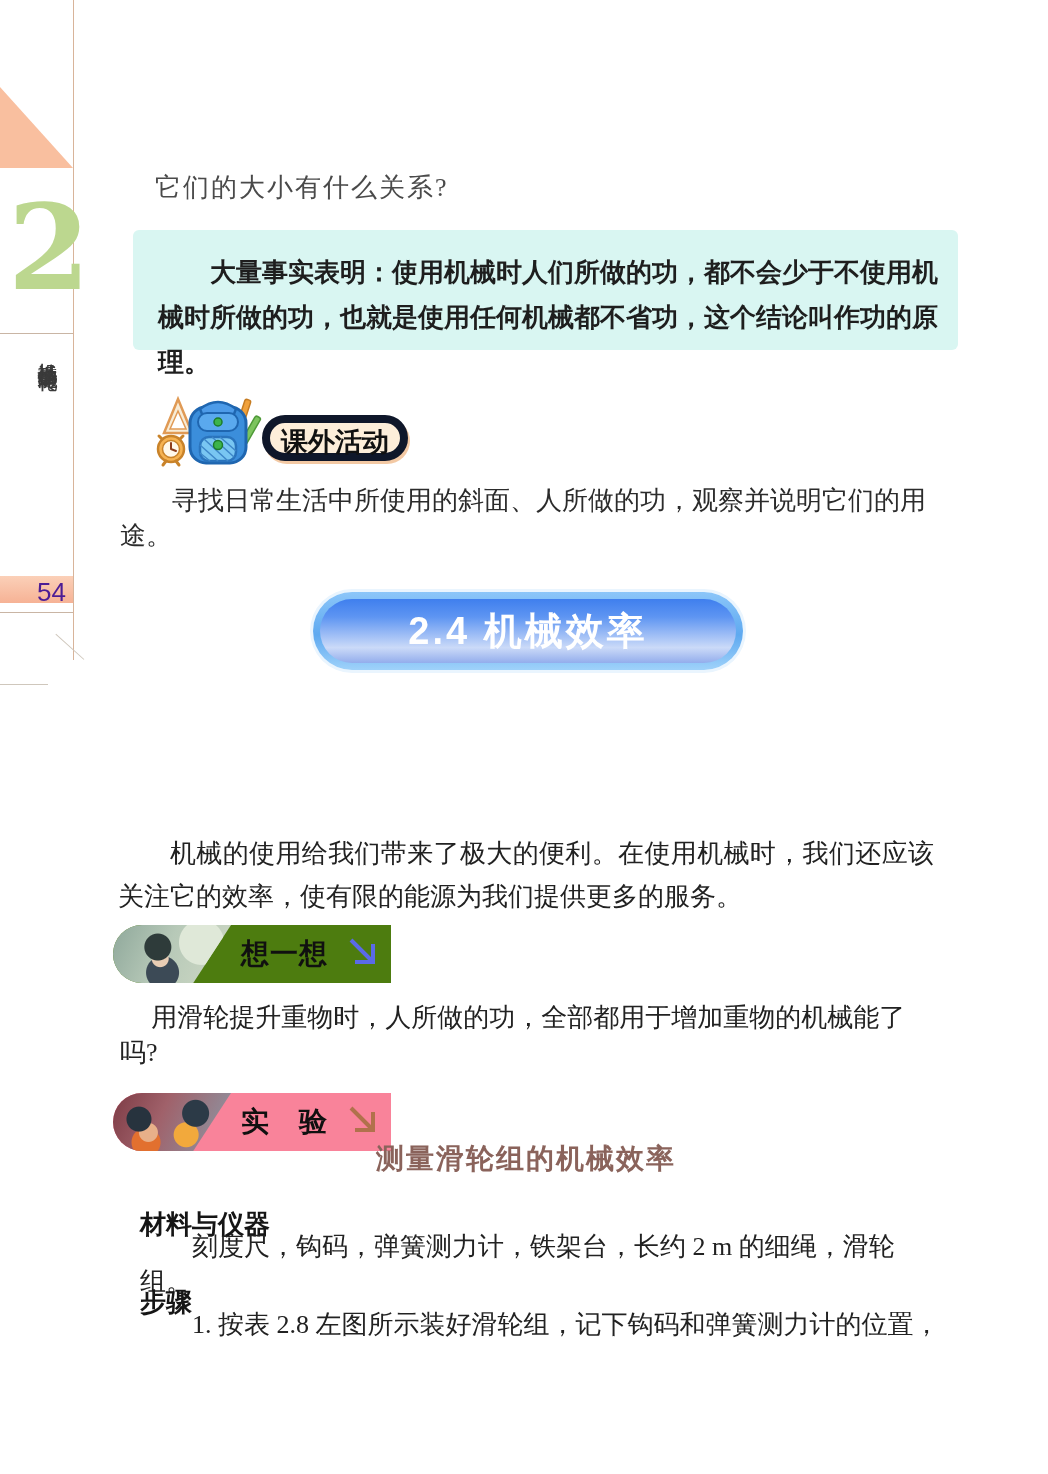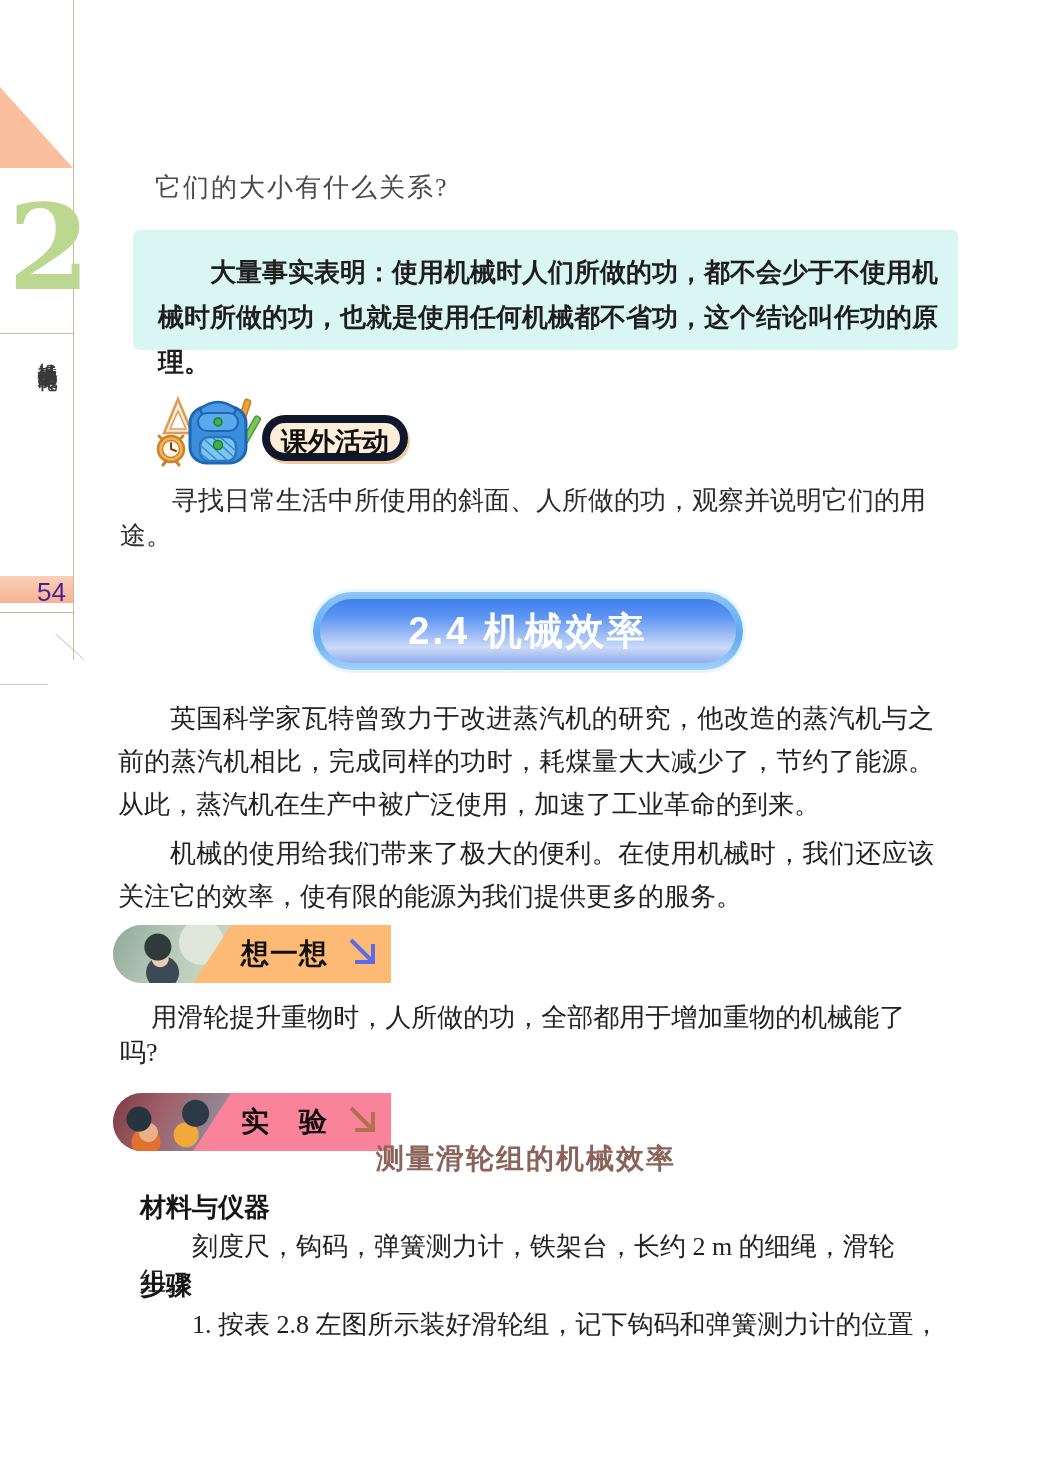--- a/index.html
+++ b/index.html
@@ -81,21 +81,21 @@
   .para1 { top:697px; }
   .para2 { top:832px; }
   
   .banner { position:absolute; left:113px; width:278px; height:58px; border-radius:29px 0 0 29px; overflow:hidden; }
   .banner .label {
     position:absolute; left:128px; top:0; height:100%; width:110px;
     font-family:"Liberation Sans", sans-serif; font-weight:bold; font-size:28px; color:#101010;
     display:flex; align-items:center; letter-spacing:1px; white-space:pre;
   }
   .banner svg.arrow { position:absolute; right:8px; top:11px; }
-  .think-banner { top:925px; background:#fdba74; }
+  .think-banner { top:925px; background:#4d7c0f; }
   .exp-banner { top:1053px; background:#f9839a;margin-top:40px; }
   .photo {
     position:absolute; left:0; top:0; width:118px; height:100%;
     clip-path:polygon(0 0, 100% 0, 68% 100%, 0 100%);
   }
   .photo-think {
     background:
       radial-gradient(circle at 38% 38%, #2e3b3a 0 13px, transparent 14px),
       radial-gradient(circle at 40% 58%, #e8cdb4 0 8px, transparent 9px),
       radial-gradient(circle at 42% 82%, #3c4a56 0 16px, transparent 17px),
@@ -112,21 +112,21 @@
       linear-gradient(115deg,#7d3b45 0%,#a0616a 40%,#8c9aa8 100%);
   }
   .think-q { position:absolute; left:120px; top:1000px; width:815px; font-size:26px; text-indent:1.2em; color:#222; }
   
   .exp-title {
     position:absolute; left:118px; top:1140px; width:816px; text-align:center;
     font-family:Liberation Serif, serif; font-weight:bold; font-size:28px; color:#8a635b; letter-spacing:2px;
   }
   .sub-head {
     position:absolute; left:140px; font-family:"Liberation Sans", sans-serif;
-    font-weight:bold; font-size:26px; color:#151515;
+    font-weight:bold; font-size:26px; color:#151515;margin-top:17px;
   }
   .mat-head { top:1190px; }
   .steps-head { top:1268px; }
   .body-line { position:absolute; left:140px; width:800px; font-size:26px; color:#222; text-indent:2em; }
   .mat-line { top:1229px; }
   .step-line { top:1307px; }
 </style>
 </head>
 <body>
 
@@ -176,21 +176,20 @@
   <div class="activity-pill">
     <span>课外活动</span>
   </div>
   <div class="activity-text">寻找日常生活中所使用的斜面、人所做的功，观察并说明它们的用途。</div>
 
   <div class="title-pill">
     <div class="title-pill-inner"></div>
     <div class="title-text">2.4  机械效率</div>
   </div>
 
-  <div class="para para1">英国科学家瓦特曾致力于改进蒸汽机的研究，他改造的蒸汽机与之前的蒸汽机相比，完成同样的功时，耗煤量大大减少了，节约了能源。从此，蒸汽机在生产中被广泛使用，加速了工业革命的到来。</div>
   <div class="para para2">机械的使用给我们带来了极大的便利。在使用机械时，我们还应该关注它的效率，使有限的能源为我们提供更多的服务。</div>
 
   <div class="banner think-banner">
     <div class="photo photo-think"></div>
     <div class="label">想一想</div>
     <svg class="arrow" width="38" height="38" viewBox="0 0 38 38">
       <path d="M6 4 L26 24 M28 8 L28 26 L10 26" fill="none" stroke="#5a6ae8" stroke-width="4"></path>
     </svg>
   </div>
   <div class="think-q">用滑轮提升重物时，人所做的功，全部都用于增加重物的机械能了吗?</div>

